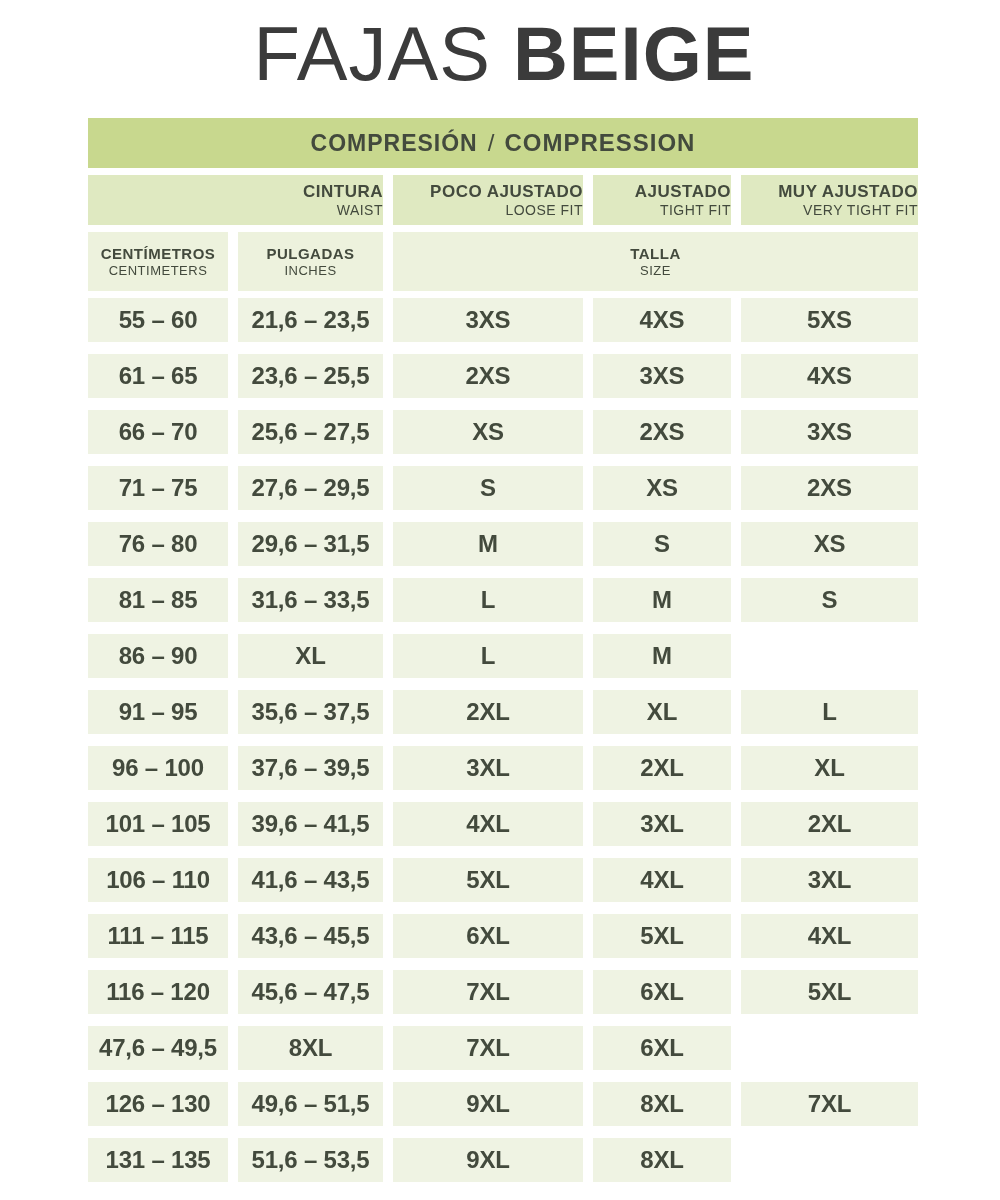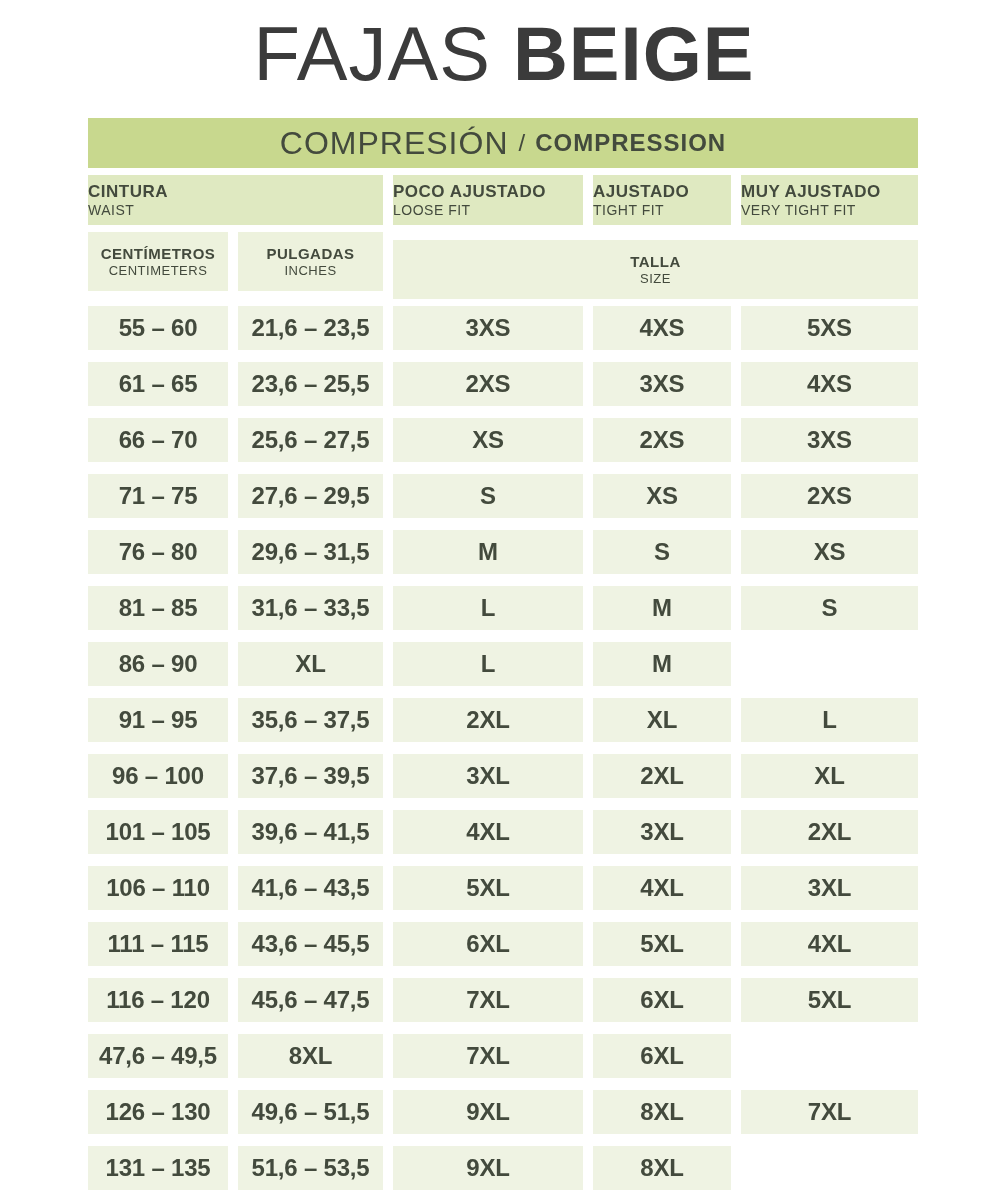--- a/index.html
+++ b/index.html
@@ -33,50 +33,50 @@
     position:absolute;left:88px;top:118px;width:830px;
   }
   .banner{
     height:50px;width:830px;
     background:var(--banner-bg);
     display:flex;align-items:center;justify-content:center;
     gap:10px;
     color:var(--text-dark);
     margin-bottom:7px;
   }
-  .banner .b-es{font-size:32px;font-weight:400;letter-spacing:1px;}
+  .banner .b-es{font-size:23px;font-weight:700;letter-spacing:1px;}
   .banner .b-sep{font-size:24px;font-weight:400;}
   .banner .b-en{font-size:24px;font-weight:700;letter-spacing:1px;}
   .grid{
     display:grid;
     grid-template-columns:140px 145px 190px 138px 177px;
     column-gap:10px;
   }
   .hdr-row{margin-bottom:7px;}
   .hdr-cell{
     background:var(--header-bg);
     height:50px;
-    display:flex;flex-direction:column;align-items:flex-start;justify-content:center;
+    display:flex;flex-direction:column;align-items:flex-end;justify-content:center;
     color:var(--text-dark);
     text-align:center;
   }
   .hdr-cell .h-es{font-size:17px;font-weight:700;letter-spacing:0.5px;line-height:20px;}
   .hdr-cell .h-en{font-size:14px;font-weight:400;letter-spacing:0.5px;line-height:16px;}
   .span-waist{grid-column:1 / 3;}
   .sub-row{margin-bottom:7px;}
   .sub-cell{
     background:var(--subheader-bg);
     height:59px;
     display:flex;flex-direction:column;align-items:center;justify-content:center;
     color:var(--text-dark);
     text-align:center;
   }
   .sub-cell .h-es{font-size:15px;font-weight:700;letter-spacing:0.5px;line-height:18px;}
   .sub-cell .h-en{font-size:13px;font-weight:400;letter-spacing:0.5px;line-height:15px;}
-  .span-talla{grid-column:3 / 6;margin-top:8px;}
+  .span-talla{grid-column:3 / 6;}
   .table-body{display:flex;flex-direction:column;row-gap:12px;}
   .data-row .cell{
     background:var(--cell-bg);
     height:44px;
     display:flex;align-items:center;justify-content:center;
     color:var(--text-dark);
     font-size:24px;font-weight:700;
     letter-spacing:-0.2px;
     white-space:nowrap;
   }

